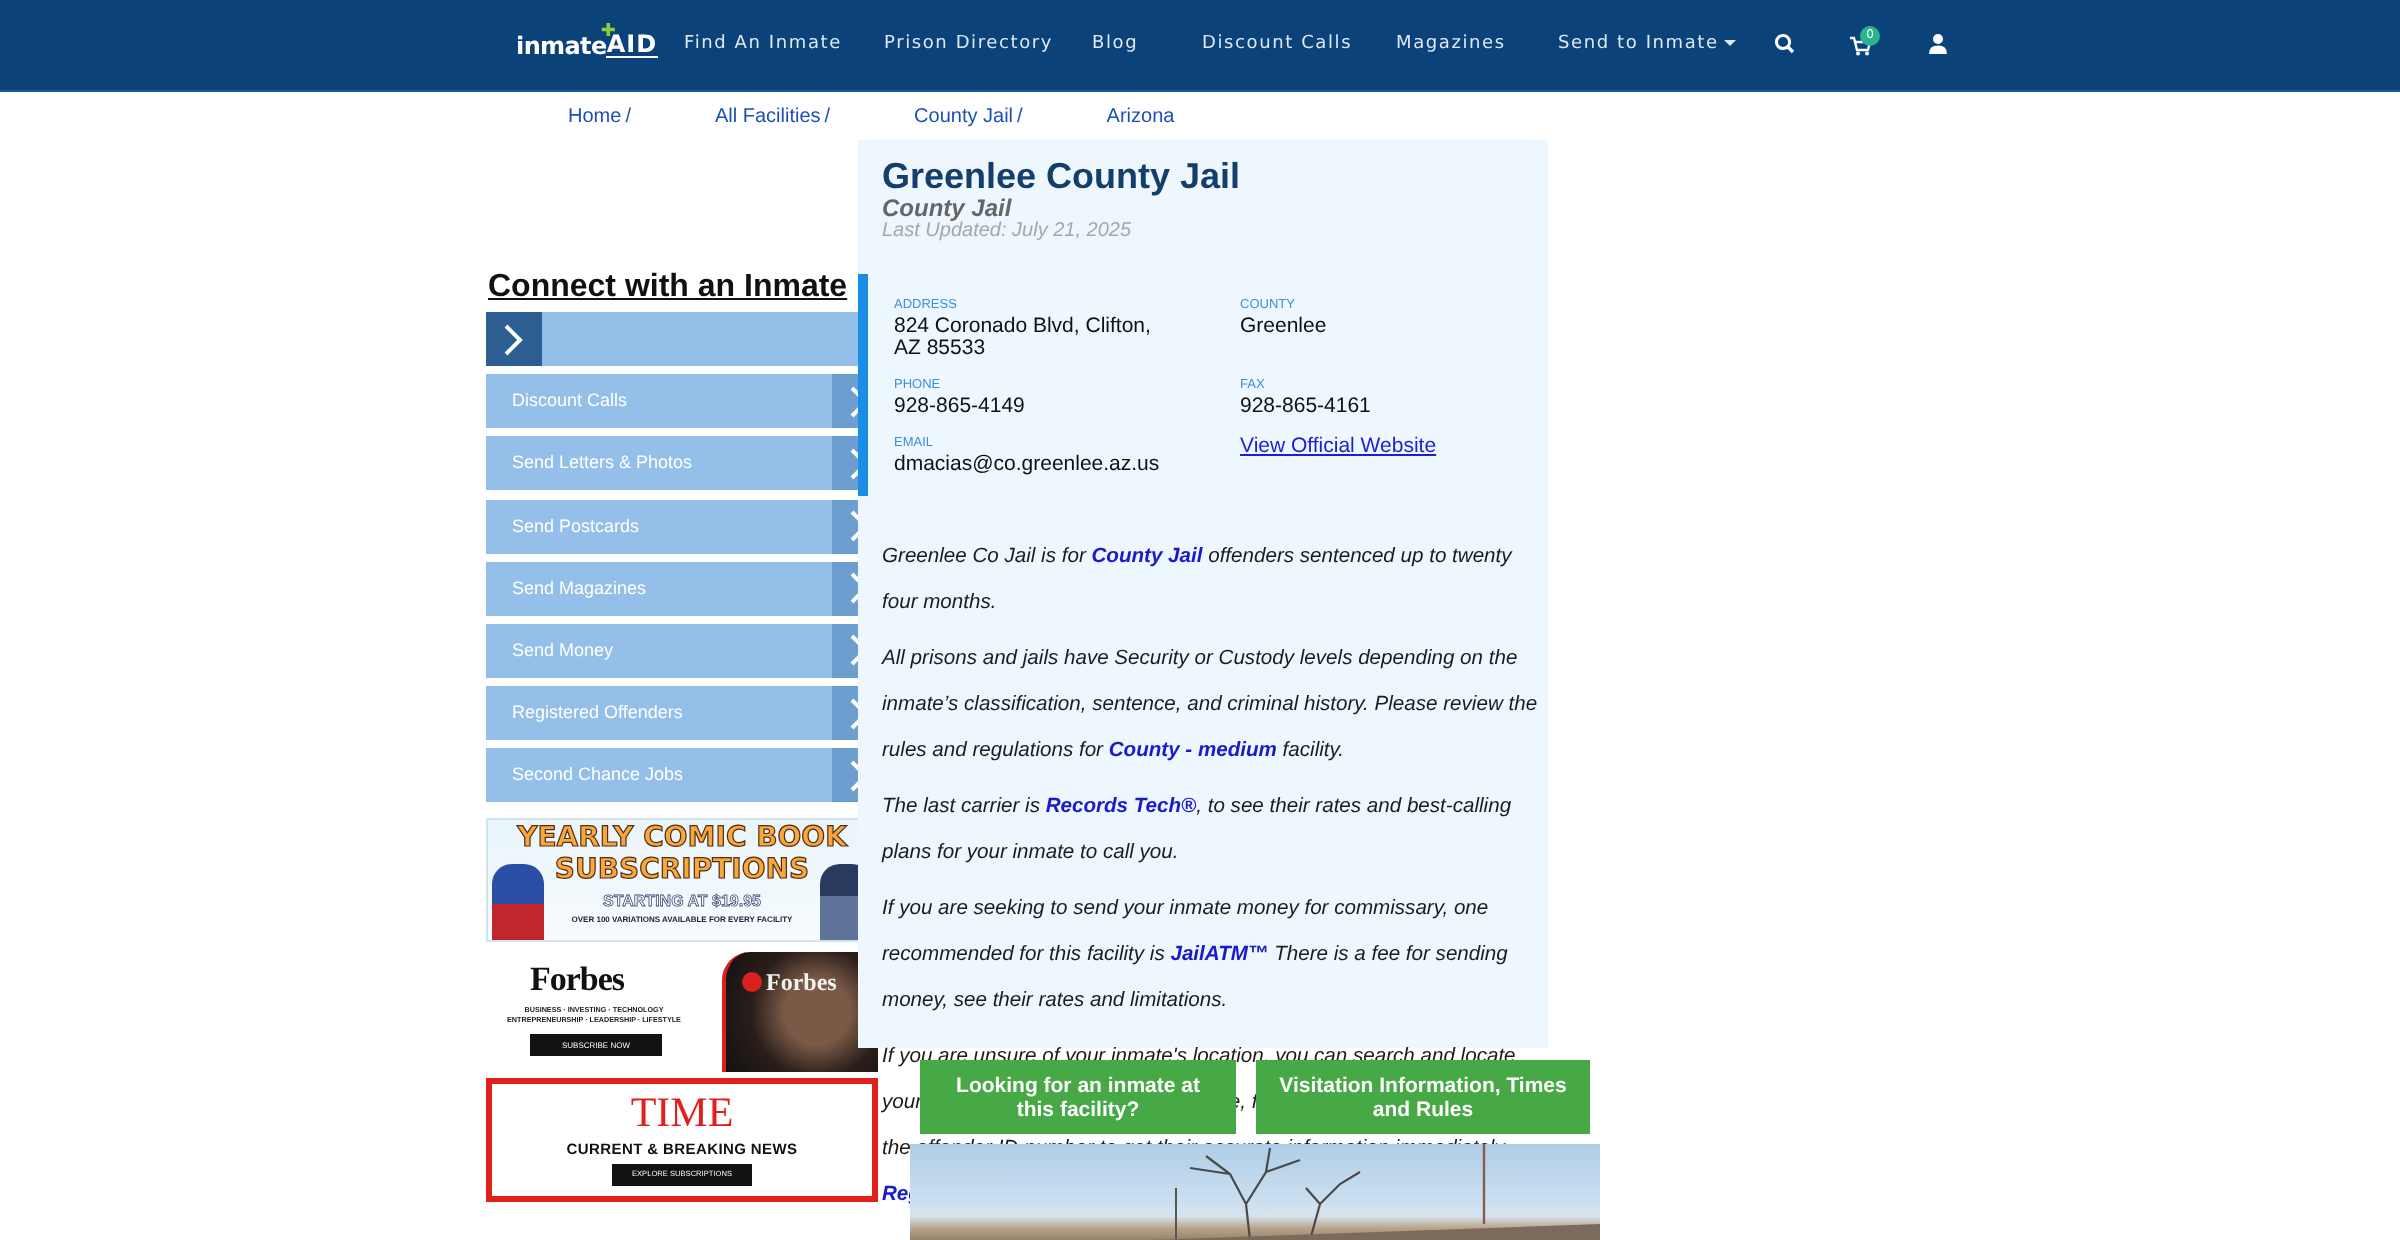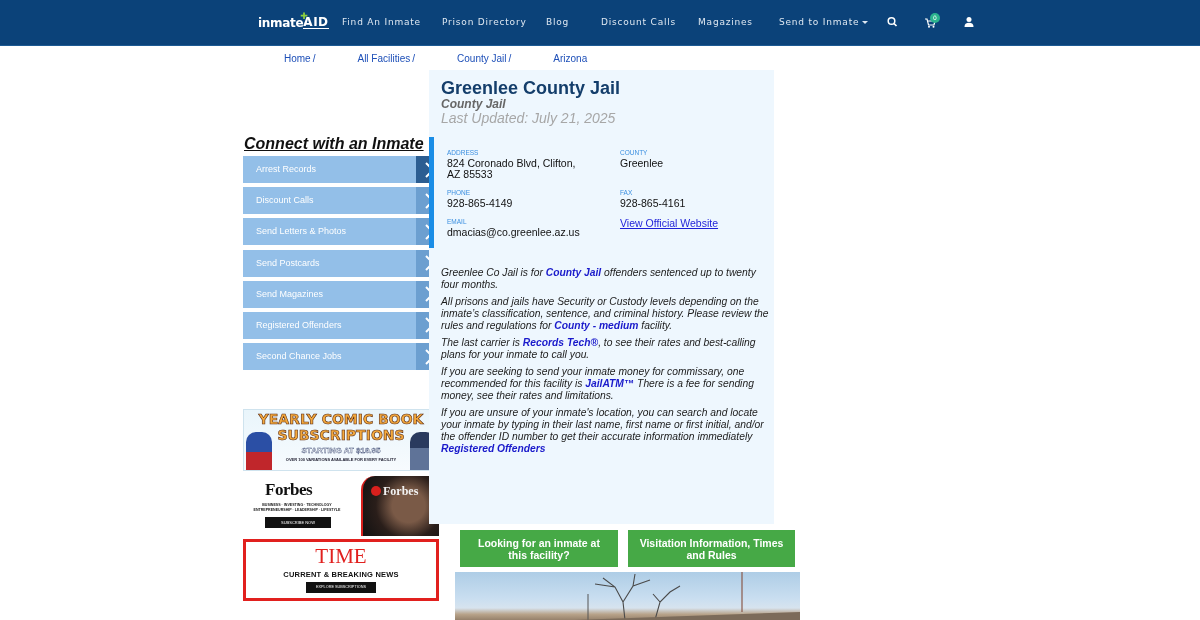--- a/index.html
+++ b/index.html
@@ -10,21 +10,21 @@
   .logo .plus { position: absolute; left: -3px; top: -6px; color: #8ccf3e; font-size: 9px; }
   .nav-item { position: absolute; top: 17px; color: #dfe8f2; font-size: 9px; letter-spacing: 0.8px; white-space: nowrap; font-family: "DejaVu Sans", sans-serif; }
   .caret { display: inline-block; width: 0; height: 0; border-left: 3px solid transparent; border-right: 3px solid transparent; border-top: 3px solid #dfe8f2; margin-left: 3px; vertical-align: middle; }
   .icon-btn { position: absolute; top: 14px; width: 14px; height: 16px; }
   .badge { position: absolute; left: 930px; top: 13px; width: 10px; height: 10px; border-radius: 50%; background: #2bb38e; color: #fff; font-size: 6px; text-align: center; line-height: 10px; font-family: "DejaVu Sans", sans-serif; }
 
   .breadcrumb { position: absolute; left: 244px; top: 53px; font-size: 10px; color: #333; }
   .breadcrumb a { color: #1d4fb8; text-decoration: none; padding-left: 40px; }
   .breadcrumb .sep { color: #1d4fb8; margin: 0 2px; }
 
-  .sidebar-title { position: absolute; left: 244px; top: 135px; font-size: 16px; font-weight: bold; color: #111; text-decoration: underline; font-style: italic; }
+  .sidebar-title { position: absolute; left: 244px; top: 135px; font-size: 16px; font-weight: bold; color: #111; text-decoration: underline; }
   .side-list { position: absolute; left: 243px; top: 156px; width: 201px; }
   .side-item { display: flex; height: 27px; margin-bottom: 4.2px; background: #93bfe8; cursor: pointer; }
   .side-item .lbl { flex: 1; color: #ffffff; font-size: 9px; padding-left: 13px; line-height: 27px; }
   .side-item .arr { width: 28px; background: #6c9fd0; display: flex; align-items: center; justify-content: center; }
   .side-item.first .arr { background: #2c5e92; }
 
   .ad { position: absolute; left: 243px; width: 196px; overflow: hidden; }
   .ad-comic { top: 409px; height: 62px; background: linear-gradient(#e9f5fb, #f7fbfe); border: 1px solid #cfe3ee; }
   .ad-comic .t1 { position: absolute; left: 0; width: 100%; top: 2px; text-align: center; color: #f4a93c; font-weight: bold; font-size: 14px; line-height: 14px; -webkit-text-stroke: 0.6px #5a2a12; font-family: "DejaVu Sans", sans-serif; }
   .ad-comic .t2 { position: absolute; left: 0; width: 100%; top: 18px; text-align: center; color: #f4a93c; font-weight: bold; font-size: 14px; line-height: 14px; -webkit-text-stroke: 0.6px #5a2a12; font-family: "DejaVu Sans", sans-serif; }
@@ -42,26 +42,26 @@
   .ad-forbes .cover .dot { position: absolute; left: 8px; top: 10px; width: 10px; height: 10px; border-radius: 50%; background: #d9201d; }
 
   .ad-time { top: 539px; height: 62px; background: #fff; border: 3px solid #e1201e; }
   .ad-time .logo-t { position: absolute; left: 0; width: 100%; top: 3px; text-align: center; font-family: "Liberation Serif", serif; color: #e1201e; font-size: 21px; line-height: 22px; }
   .ad-time .sub { position: absolute; left: 0; width: 100%; top: 28px; text-align: center; font-size: 7.5px; color: #111; font-weight: bold; letter-spacing: 0.2px; }
   .ad-time .btn { position: absolute; left: 60px; top: 40px; width: 70px; height: 11px; background: #111; color: #fff; font-size: 3.8px; text-align: center; line-height: 11px; }
 
   .main { position: absolute; left: 429px; top: 70px; width: 345px; height: 454px; background: #eef7fe; }
   .title { position: absolute; left: 12px; top: 8px; font-size: 18px; font-weight: bold; color: #143e6b; }
   .subtype { position: absolute; left: 12px; top: 27px; font-size: 12px; font-weight: bold; font-style: italic; color: #666; }
-  .updated { position: absolute; left: 12px; top: 40px; font-size: 14px; font-style: italic; color: #a7a7a7; }
+  .updated { position: absolute; left: 12px; top: 40px; font-size: 10px; font-style: italic; color: #a7a7a7; }
   .info { position: absolute; left: 0; top: 67px; width: 345px; height: 111px; border-left: 5px solid #1a8de6; }
   .info .lab { position: absolute; font-size: 6.5px; color: #3b8fe0; text-transform: uppercase; }
   .info .val { position: absolute; font-size: 10.5px; color: #111; line-height: 11px; }
   .info a.val { color: #1d1fd8; text-decoration: underline; }
-  .desc { position: absolute; left: 12px; top: 197px; width: 328px; font-size: 10.3px; font-style: italic; color: #1c1c1c; line-height: 12px; }
+  .desc { position: absolute; left: 12px; top: 197px; width: 328px; font-size: 10.3px; font-style: italic; color: #1c1c1c; line-height: 23px; }
   .desc p { margin-bottom: 5px; }
   .desc a { color: #1a1acb; font-weight: bold; text-decoration: none; }
 
   .gbtn { position: absolute; top: 530px; height: 37px; background: #46a946; color: #fff; font-weight: bold; font-size: 10.5px; text-align: center; border-radius: 0; display: flex; align-items: center; justify-content: center; line-height: 12px; padding: 12px 10px; }
   .photo { position: absolute; left: 455px; top: 572px; width: 345px; height: 48px; overflow: hidden; background: linear-gradient(#aecde6 0%, #c9def0 55%, #d7e3ee 75%, #b8a38a 88%, #96816b 100%); }
   .tree { position: absolute; stroke: #4a4a4a; fill: none; stroke-width: 1.1; }
 </style>
 </head>
 <body>
 
@@ -93,21 +93,20 @@
   </svg>
 </div>
 
 <div class="breadcrumb">
   <a href="#">Home</a><span class="sep">/</span><a href="#">All Facilities</a><span class="sep">/</span><a href="#">County Jail</a><span class="sep">/</span><a href="#">Arizona</a>
 </div>
 
 <div class="sidebar-title">Connect with an Inmate</div>
 <div class="side-list">
   <div class="side-item first">
-    <span class="lbl">Arrest Records</span>
     <span class="arr">
         <svg width="12" height="16" viewBox="0 0 12 16">
           <path d="M2 1 L9 8 L2 15" stroke="#fff" stroke-width="2" fill="none"></path>
         </svg>
       </span>
   </div>
   <div class="side-item">
     <span class="lbl">Discount Calls</span>
     <span class="arr">
         <svg width="12" height="16" viewBox="0 0 12 16">
@@ -126,20 +125,28 @@
   <div class="side-item">
     <span class="lbl">Send Postcards</span>
     <span class="arr">
         <svg width="12" height="16" viewBox="0 0 12 16">
           <path d="M2 1 L9 8 L2 15" stroke="#fff" stroke-width="2" fill="none"></path>
         </svg>
       </span>
   </div>
   <div class="side-item">
     <span class="lbl">Send Magazines</span>
+    <span class="arr">
+        <svg width="12" height="16" viewBox="0 0 12 16">
+          <path d="M2 1 L9 8 L2 15" stroke="#fff" stroke-width="2" fill="none"></path>
+        </svg>
+      </span>
+  </div>
+  <div class="side-item">
+    <span class="lbl">Send Money</span>
     <span class="arr">
         <svg width="12" height="16" viewBox="0 0 12 16">
           <path d="M2 1 L9 8 L2 15" stroke="#fff" stroke-width="2" fill="none"></path>
         </svg>
       </span>
   </div>
   <div class="side-item">
     <span class="lbl">Registered Offenders</span>
     <span class="arr">
         <svg width="12" height="16" viewBox="0 0 12 16">

